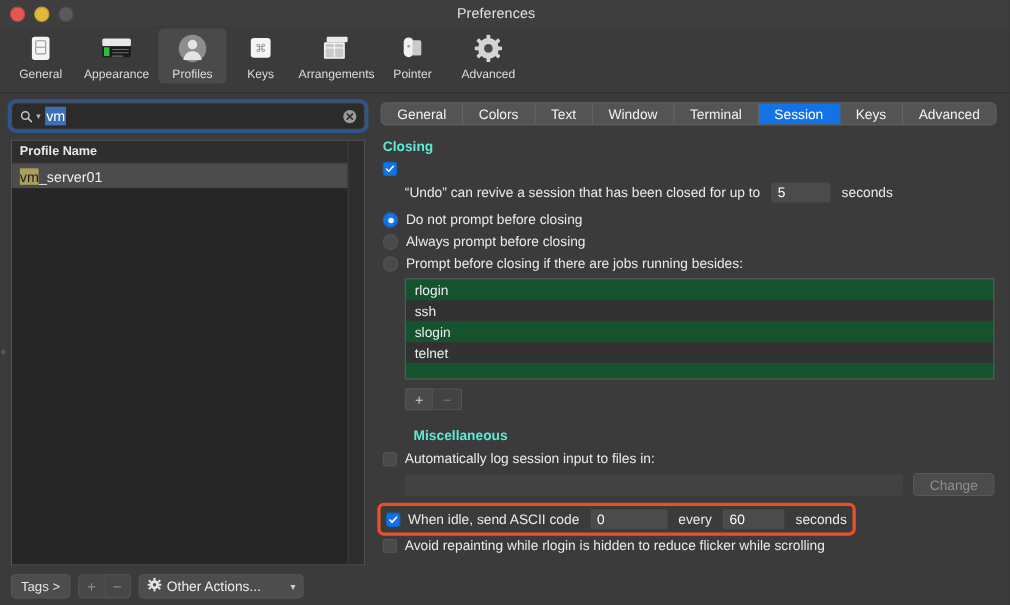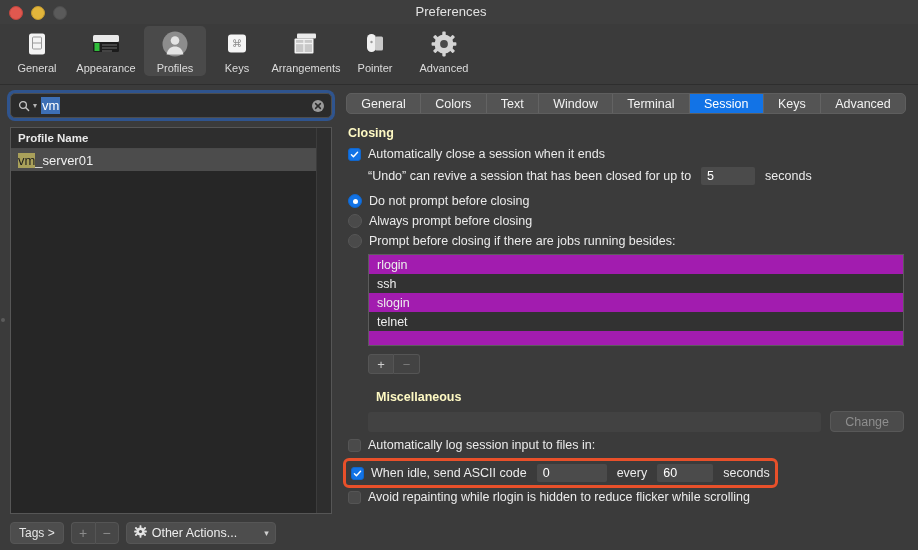--- a/index.html
+++ b/index.html
@@ -235,21 +235,21 @@
   .tab:last-child { border-right: none; }
   .tab.active { background: #1273e6; color: #ffffff; }
 
   .panel {
     flex: 1 1 auto;
     padding: 12px 2px 0 2px;
     position: relative;
     min-height: 0;
   }
   .section-title {
-    font-size: 12.5px; font-weight: bold; color: #fef9c3;
+    font-size: 12.5px; font-weight: bold; color: #5eead4;
     margin-bottom: 7px;
   }
   .row { display: flex; align-items: center; margin-bottom: 6px; }
   .lbl { font-size: 12.5px; color: #ebebeb; white-space: nowrap; }
 
   .checkbox {
     width: 13px; height: 13px;
     border-radius: 3px;
     margin-right: 7px;
     flex: 0 0 auto;
@@ -281,21 +281,21 @@
     height: 18px;
     width: 54px;
     display: flex; align-items: center;
     padding-left: 6px;
     box-sizing: border-box;
     font-size: 12.5px; color: #ffffff;
   }
 
   .jobs-list {
     border: 1px solid #5c5c5c;
-    background: #a21caf;
+    background: #14532d;
     height: 90px;
     margin-top: 3px;
     overflow: hidden;
   }
   .job-row {
     height: 19px;
     display: flex; align-items: center;
     padding-left: 8px;
     font-size: 12.5px; color: #ededed;
   }
@@ -534,21 +534,20 @@
       <div class="panel">
 
         <div class="section-title">Closing</div>
 
         <div class="row">
           <span class="checkbox on">
             <svg class="tick" viewBox="0 0 10 10">
                 <polyline points="1.6,5.2 3.8,7.4 8.4,2.4" fill="none" stroke="#fff" stroke-width="1.6" stroke-linecap="round" stroke-linejoin="round"></polyline>
               </svg>
           </span>
-          <span class="lbl">Automatically close a session when it ends</span>
         </div>
 
         <div class="row">
           <span class="lbl" style="margin-left:20px;">“Undo” can revive a session that has been closed for up to</span>
           <span class="spacer-s"></span>
           <span class="numfield">5</span>
           <span class="spacer-s"></span>
           <span class="lbl">seconds</span>
         </div>
 
@@ -574,28 +573,28 @@
           <div class="job-row alt">telnet</div>
         </div>
 
         <div class="addrem" style="margin-left:20px;">
           <div class="ar-btn first">+</div>
           <div class="ar-btn minus last">−</div>
         </div>
 
         <div class="section-title" style="margin-top:16px;margin-left:28px;">Miscellaneous</div>
 
+        <div class="row">
+          <span class="checkbox off"></span>
+          <span class="lbl">Automatically log session input to files in:</span>
+        </div>
+
         <div class="row" style="margin-left:20px;">
           <span class="pathfield"></span>
           <span class="change-btn">Change</span>
-        </div>
-
-        <div class="row">
-          <span class="checkbox off"></span>
-          <span class="lbl">Automatically log session input to files in:</span>
         </div>
 
         <div class="highlight-box">
           <span class="checkbox on">
             <svg class="tick" viewBox="0 0 10 10">
                 <polyline points="1.6,5.2 3.8,7.4 8.4,2.4" fill="none" stroke="#fff" stroke-width="1.6" stroke-linecap="round" stroke-linejoin="round"></polyline>
               </svg>
           </span>
           <span class="lbl">When idle, send ASCII code</span>
           <span class="spacer-s"></span>

